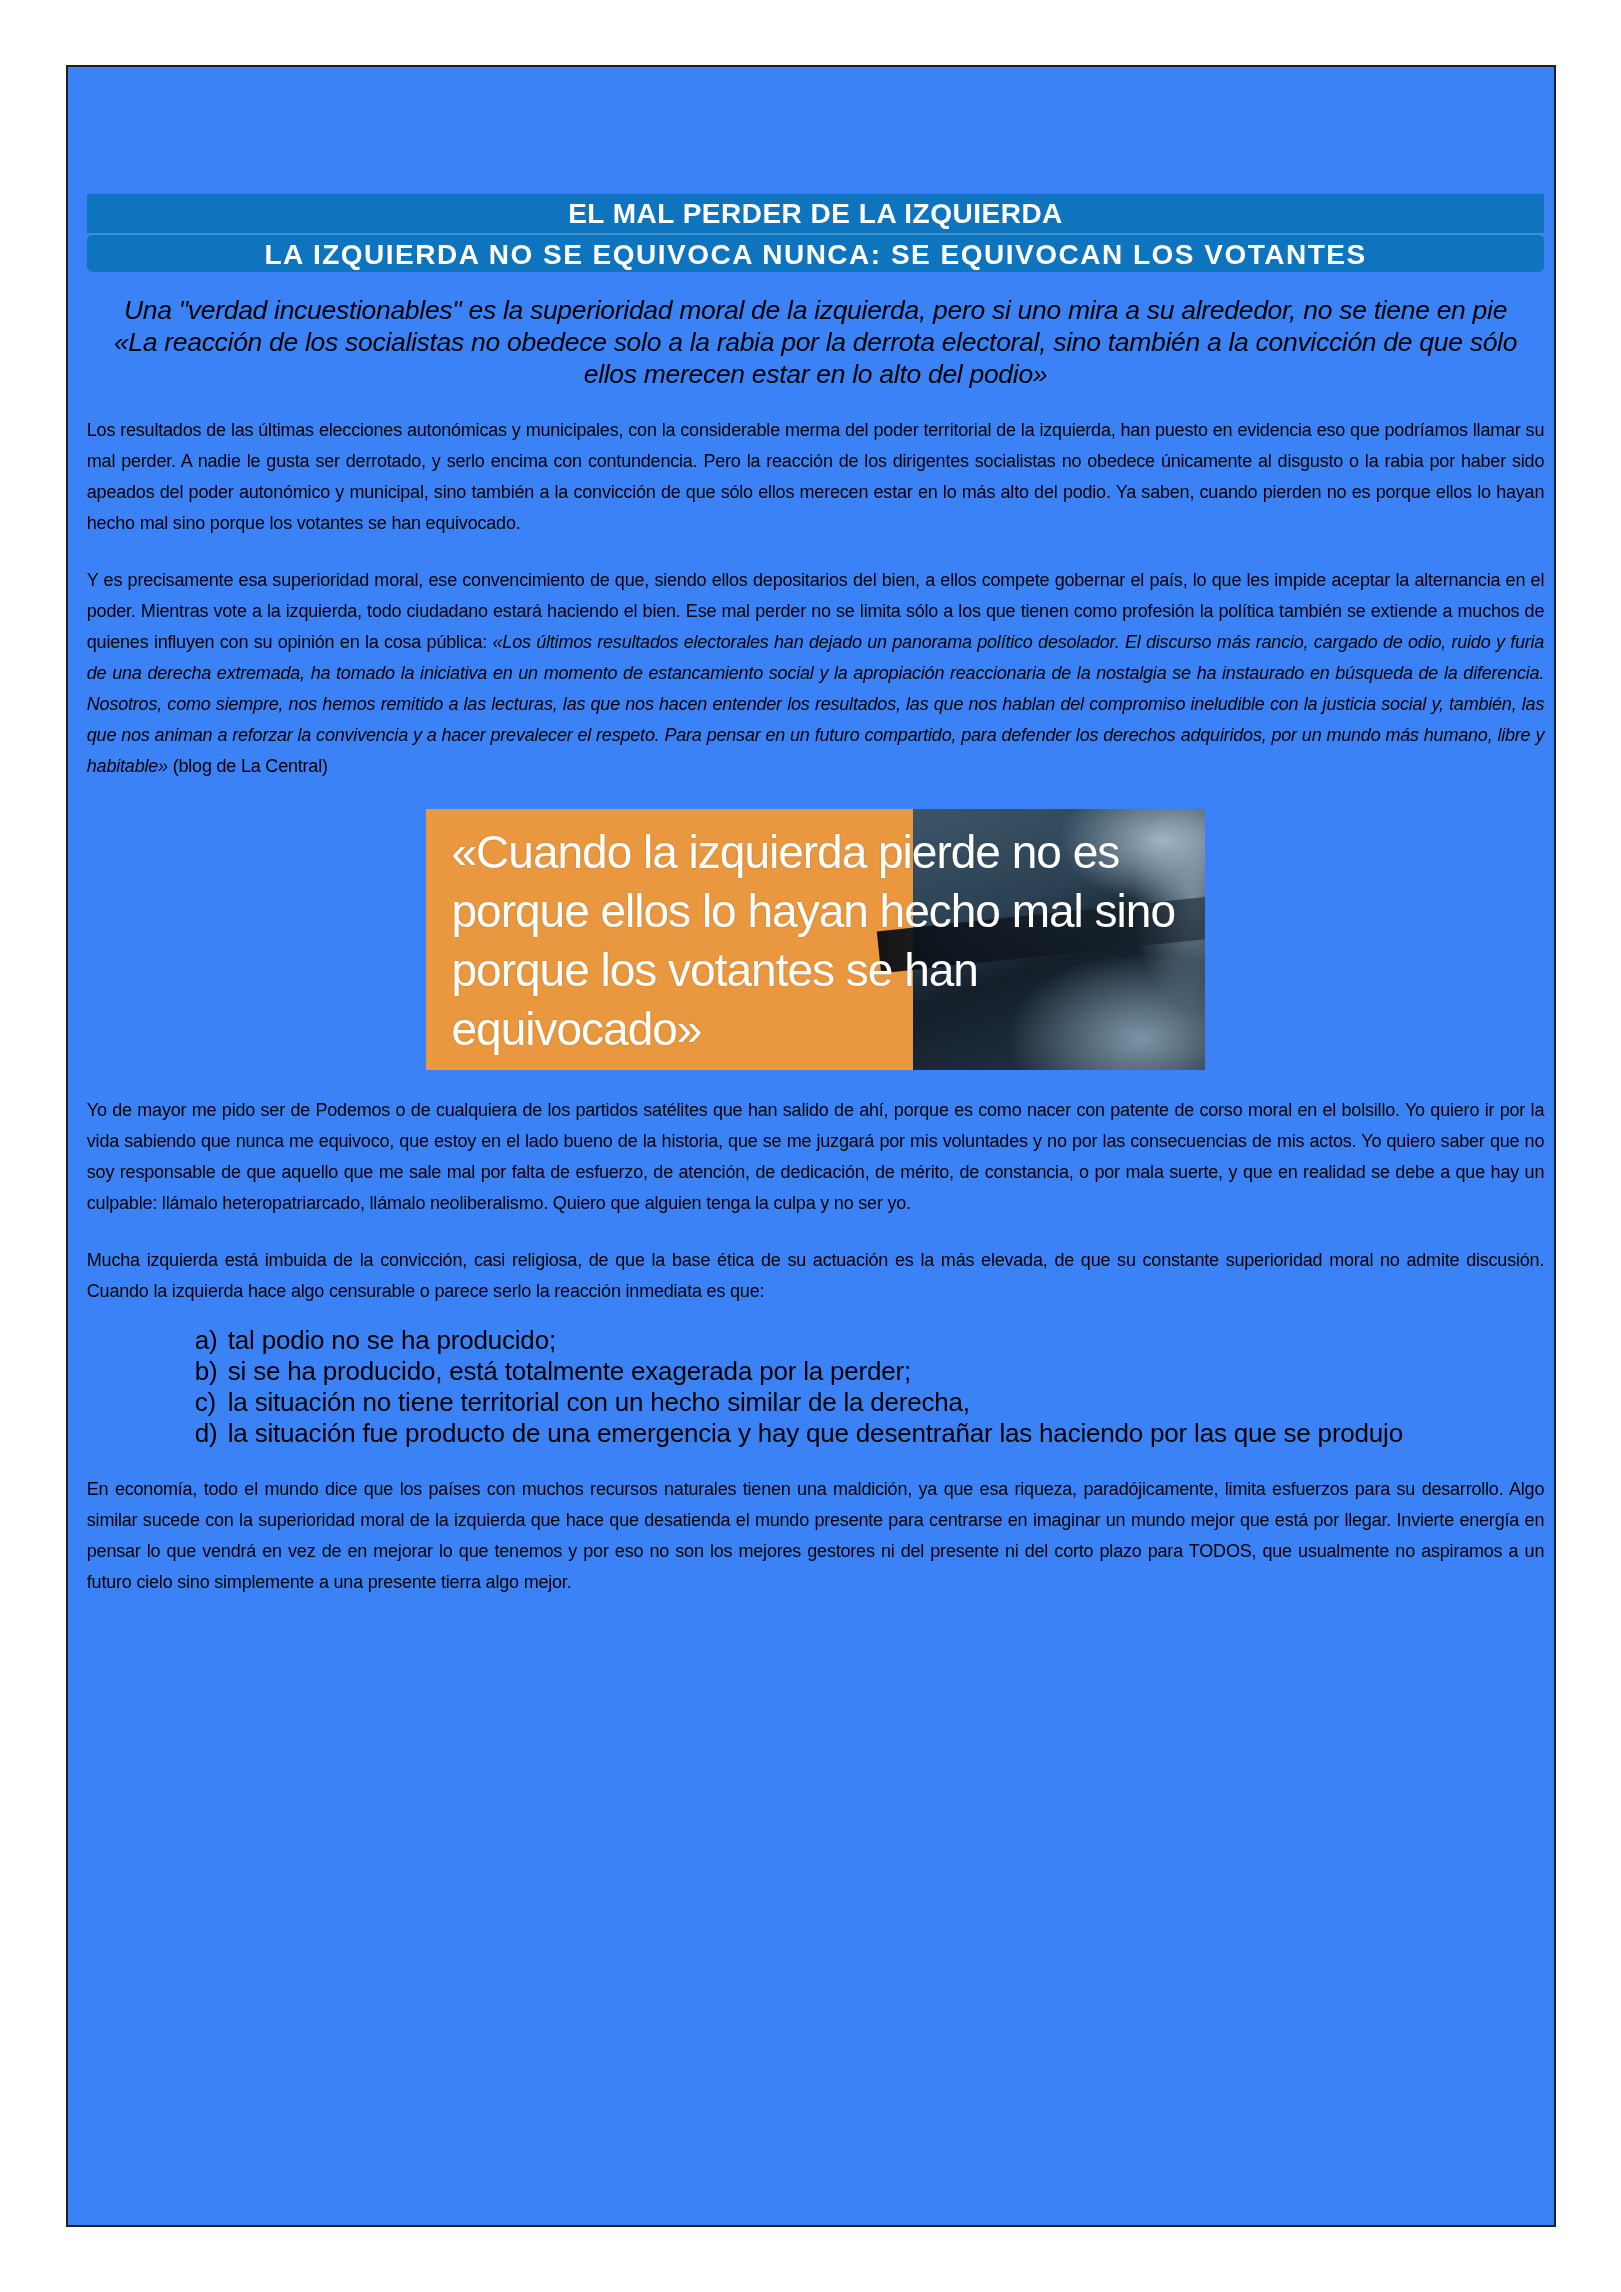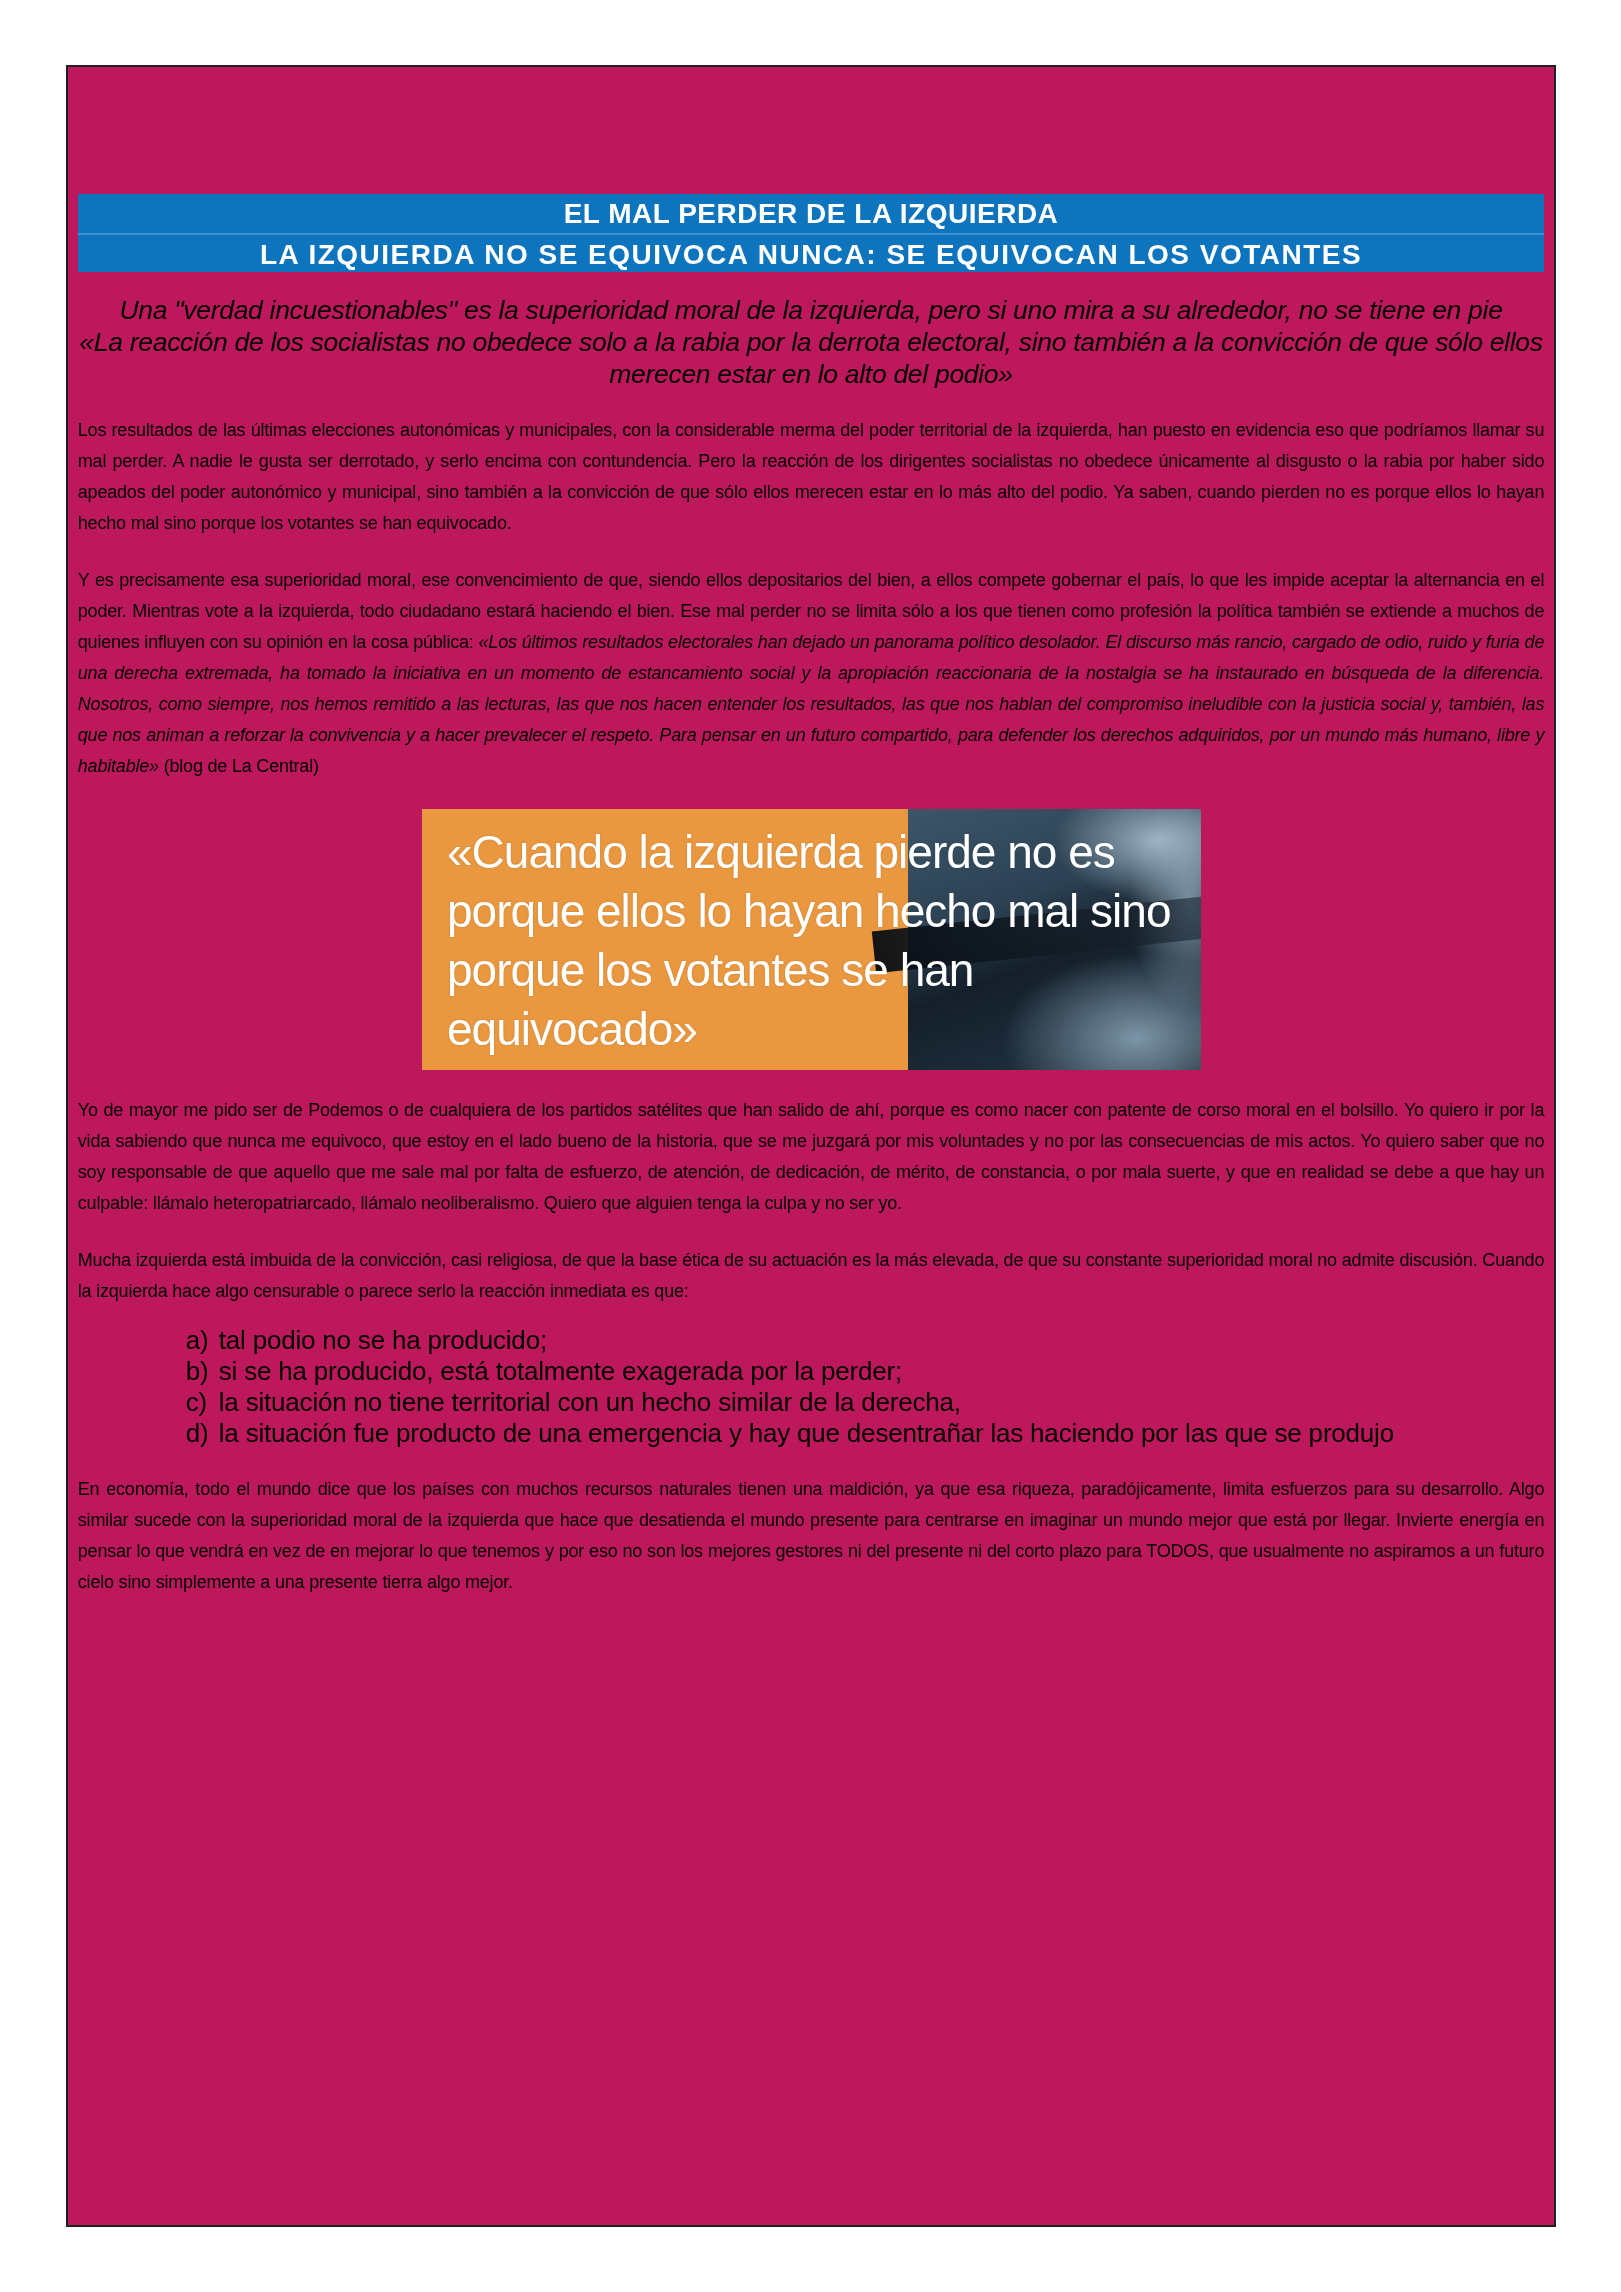--- a/index.html
+++ b/index.html
@@ -8,22 +8,23 @@
     width: 1621px; height: 2293px;
     position: relative;
     font-family: "Liberation Sans", "DejaVu Sans", sans-serif;
     color: #000000;
   }
   .sheet {
     position: absolute;
     left: 66px; top: 65px;
     width: 1490px; height: 2162px;
     border: 2px solid #1f1f1f;
-    background: #be185d;
+    background: #3b82f6;
     overflow: hidden;
+    padding-left: 9px;
   }
   .content {
     padding: 0 9.8px;
   }
   
   .banner {
     margin-top: 127px;
     width: 100%;
   }
   .banner-band {
@@ -34,20 +35,21 @@
     height: 39px;
     line-height: 39px;
     font-size: 28px;
     white-space: nowrap;
     overflow: hidden;
   }
   .banner-band.first { letter-spacing: 0.5px; }
   .banner-band.second {
     letter-spacing: 1.5px;
     border-top: 2.9px solid #3d92cf;
+    border-radius: 6px;
   }
   
   .lede {
     margin-top: 21.6px;
     text-align: center;
     font-style: italic;
     font-size: 26.5px;
     line-height: 32px;
     letter-spacing: -0.3px;
   }

